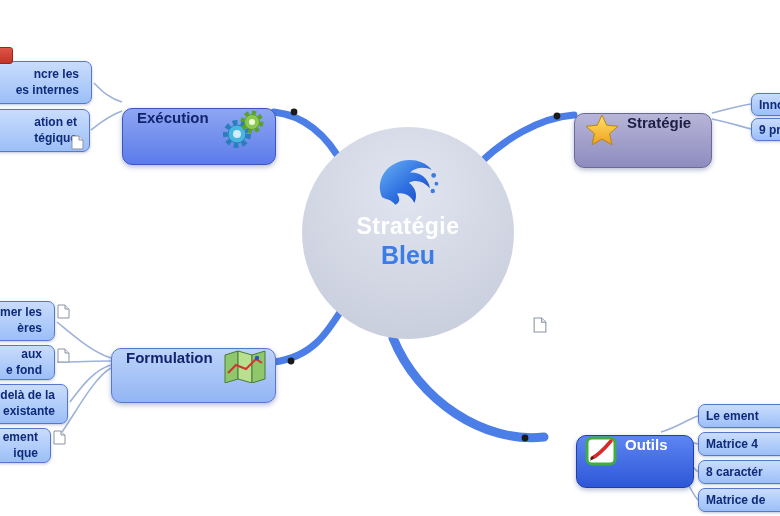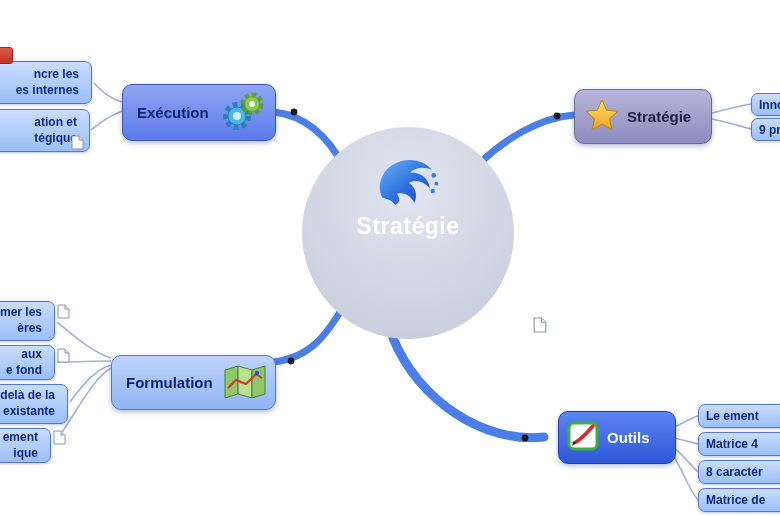--- a/index.html
+++ b/index.html
@@ -11,36 +11,36 @@
 
   
   .center-node{position:absolute;left:302px;top:127px;width:212px;height:212px;
     border-radius:50%;z-index:2;display:flex;flex-direction:column;align-items:center;
     background:radial-gradient(circle at 50% 30%, #e1e5f0 0%, #cdd2e0 70%, #c4c9d8 100%);}
   .center-node .wave{margin-top:24px;}
   .ct1{font-size:23px;font-weight:bold;color:#ffffff;margin-top:0px;letter-spacing:.5px;}
   .ct2,.ct3{font-size:25px;font-weight:bold;color:#3b7de8;line-height:1.2;}
 
   
-  .topic{position:absolute;display:flex;align-items:center;border-radius:10px;
-    box-shadow:0 2px 5px rgba(40,60,120,.35);z-index:3;cursor:default;}
+  .topic{position:absolute;display:flex;border-radius:10px;
+    box-shadow:0 2px 5px rgba(40,60,120,.35);z-index:3;cursor:default;margin-top:24px;}
   .topic .tlabel{font-size:15px;font-weight:bold;white-space:nowrap;}
   .topic-execution{left:122px;top:84px;width:152px;height:55px;
     background:linear-gradient(180deg,#8ea6f2,#5c7bea);border:1px solid #3a55c0;}
   .topic-execution .tlabel{color:#12246e;margin-left:14px;}
   .topic-execution .ticon{margin-left:auto;margin-right:8px;}
   .topic-strategie{left:574px;top:89px;width:136px;height:53px;
     background:linear-gradient(180deg,#b7b5d8,#8e8cbe);border:1px solid #6b6996;}
   .topic-strategie .ticon{margin-left:10px;}
   .topic-strategie .tlabel{color:#1d1d46;margin-left:8px;}
-  .topic-formulation{left:111px;top:355px;width:163px;height:53px;
+  .topic-formulation{left:111px;top:324px;width:163px;height:53px;
     background:linear-gradient(180deg,#bdd3fa,#92b5f4);border:1px solid #5577cc;}
   .topic-formulation .tlabel{color:#12246e;margin-left:14px;}
   .topic-formulation .ticon{margin-left:auto;margin-right:9px;}
-  .topic-outils{left:558px;top:411px;width:116px;height:51px;
+  .topic-outils{left:576px;top:411px;width:116px;height:51px;
     background:linear-gradient(180deg,#5d85f2,#2e57d8);border:1px solid #1f3fae;}
   .topic-outils .ticon{margin-left:8px;}
   .topic-outils .tlabel{color:#ffffff;margin-left:8px;}
 
   
   .sub{position:absolute;background:linear-gradient(180deg,#c9dcfc,#9cbff8);
     border:1px solid #5577cc;border-radius:7px;z-index:3;color:#0e2a78;
     font-weight:bold;font-size:12px;box-shadow:0 1px 3px rgba(40,60,120,.3);}
   .sub.two{display:flex;flex-direction:column;justify-content:center;
     text-align:right;padding-right:12px;line-height:1.3;box-sizing:border-box;}
@@ -112,20 +112,21 @@
             <stop offset="1" stop-color="#1444c0"></stop>
           </linearGradient>
         </defs>
         <path d="M8,50 C2,38 6,22 20,14 C34,6 52,8 62,20 C54,16 44,17 38,23 C48,22 58,28 60,40 C53,32 44,30 37,34 C44,39 47,47 43,56 C39,48 32,44 24,46 C28,52 27,56 22,58 C18,52 12,52 8,50 Z" fill="url(#wg)"></path>
         <circle cx="64" cy="26" r="2.6" fill="#3a7de0"></circle>
         <circle cx="67" cy="35" r="2.1" fill="#3a7de0"></circle>
         <circle cx="63" cy="43" r="2.4" fill="#3a7de0"></circle>
       </svg>
     </span>
     <span class="ct1">Stratégie</span>
+    <span class="ct3">Bleu</span>
   </div>
 
   <div class="topic topic-execution">
     <span class="tlabel">Exécution</span>
     <span class="ticon">
       <svg width="46" height="40" viewBox="0 0 46 40">
         <circle cx="16" cy="25" r="11" fill="none" stroke="#2a7fb8" stroke-width="6" stroke-dasharray="4.5 3.4"></circle>
         <circle cx="16" cy="25" r="9" fill="#49b5e0" stroke="#2a7fb8" stroke-width="1"></circle>
         <circle cx="16" cy="25" r="4" fill="#cfeef8"></circle>
         <circle cx="31" cy="13" r="9" fill="none" stroke="#5aa02c" stroke-width="5" stroke-dasharray="4 3"></circle>

